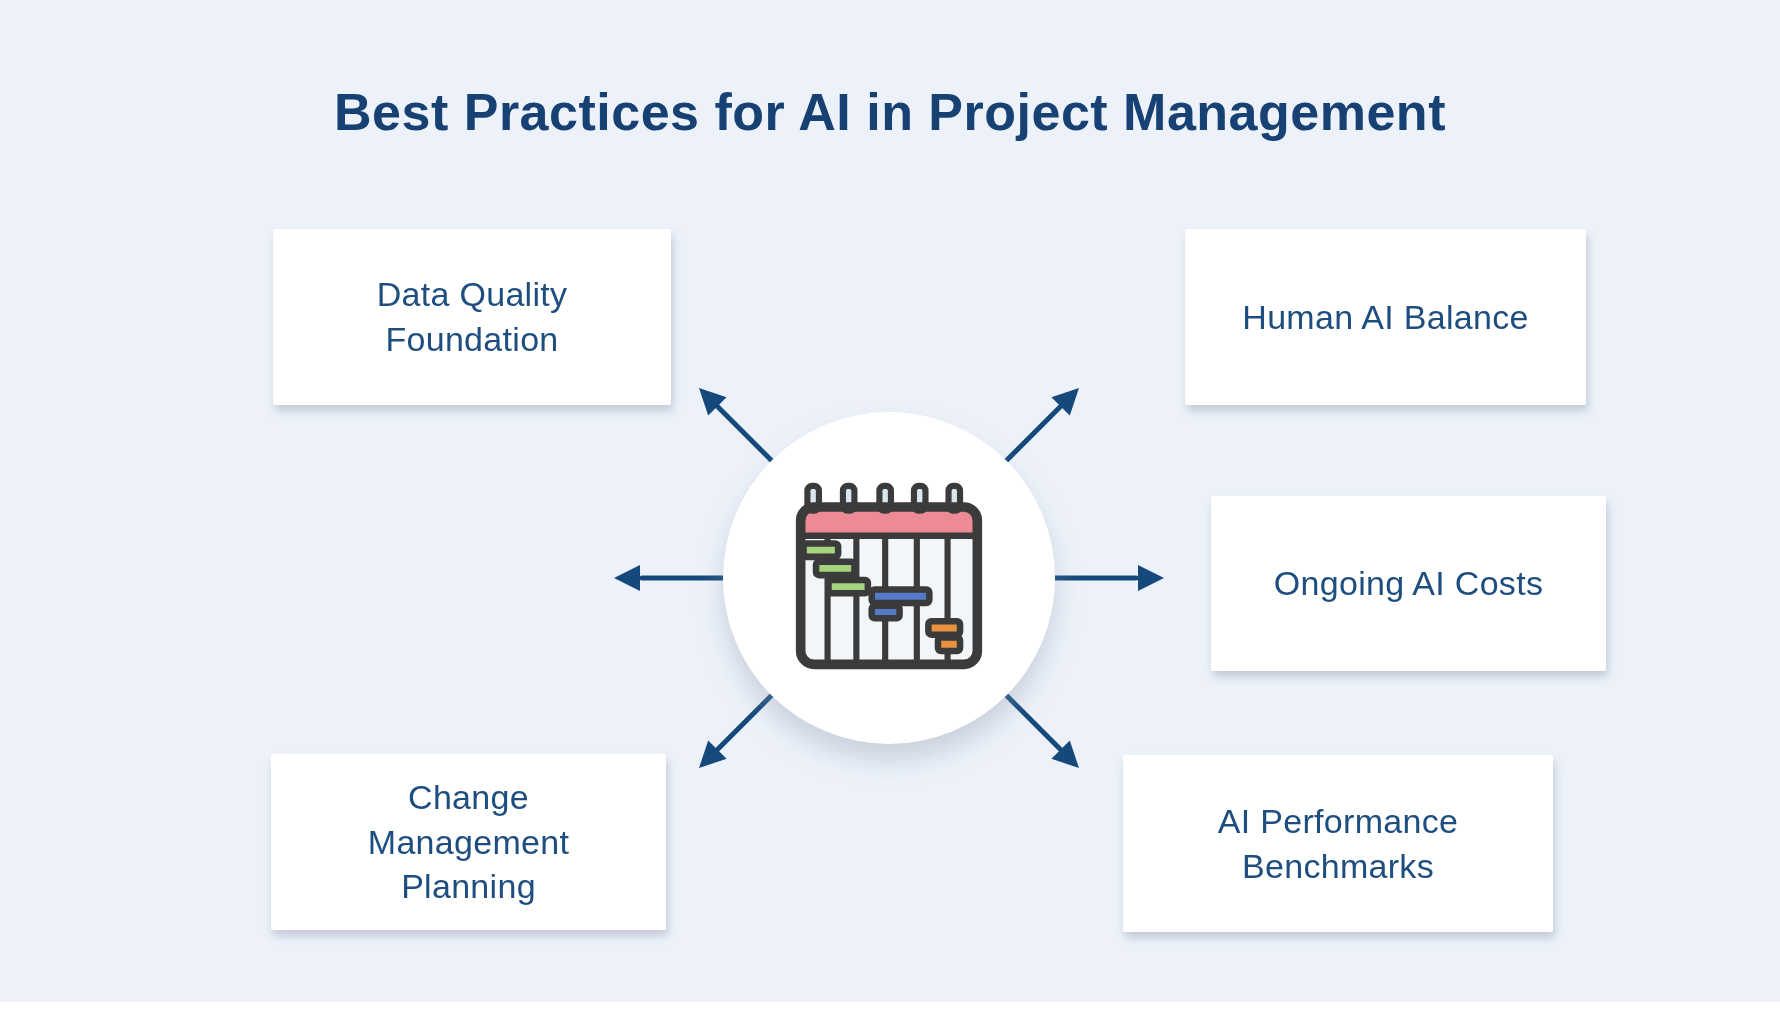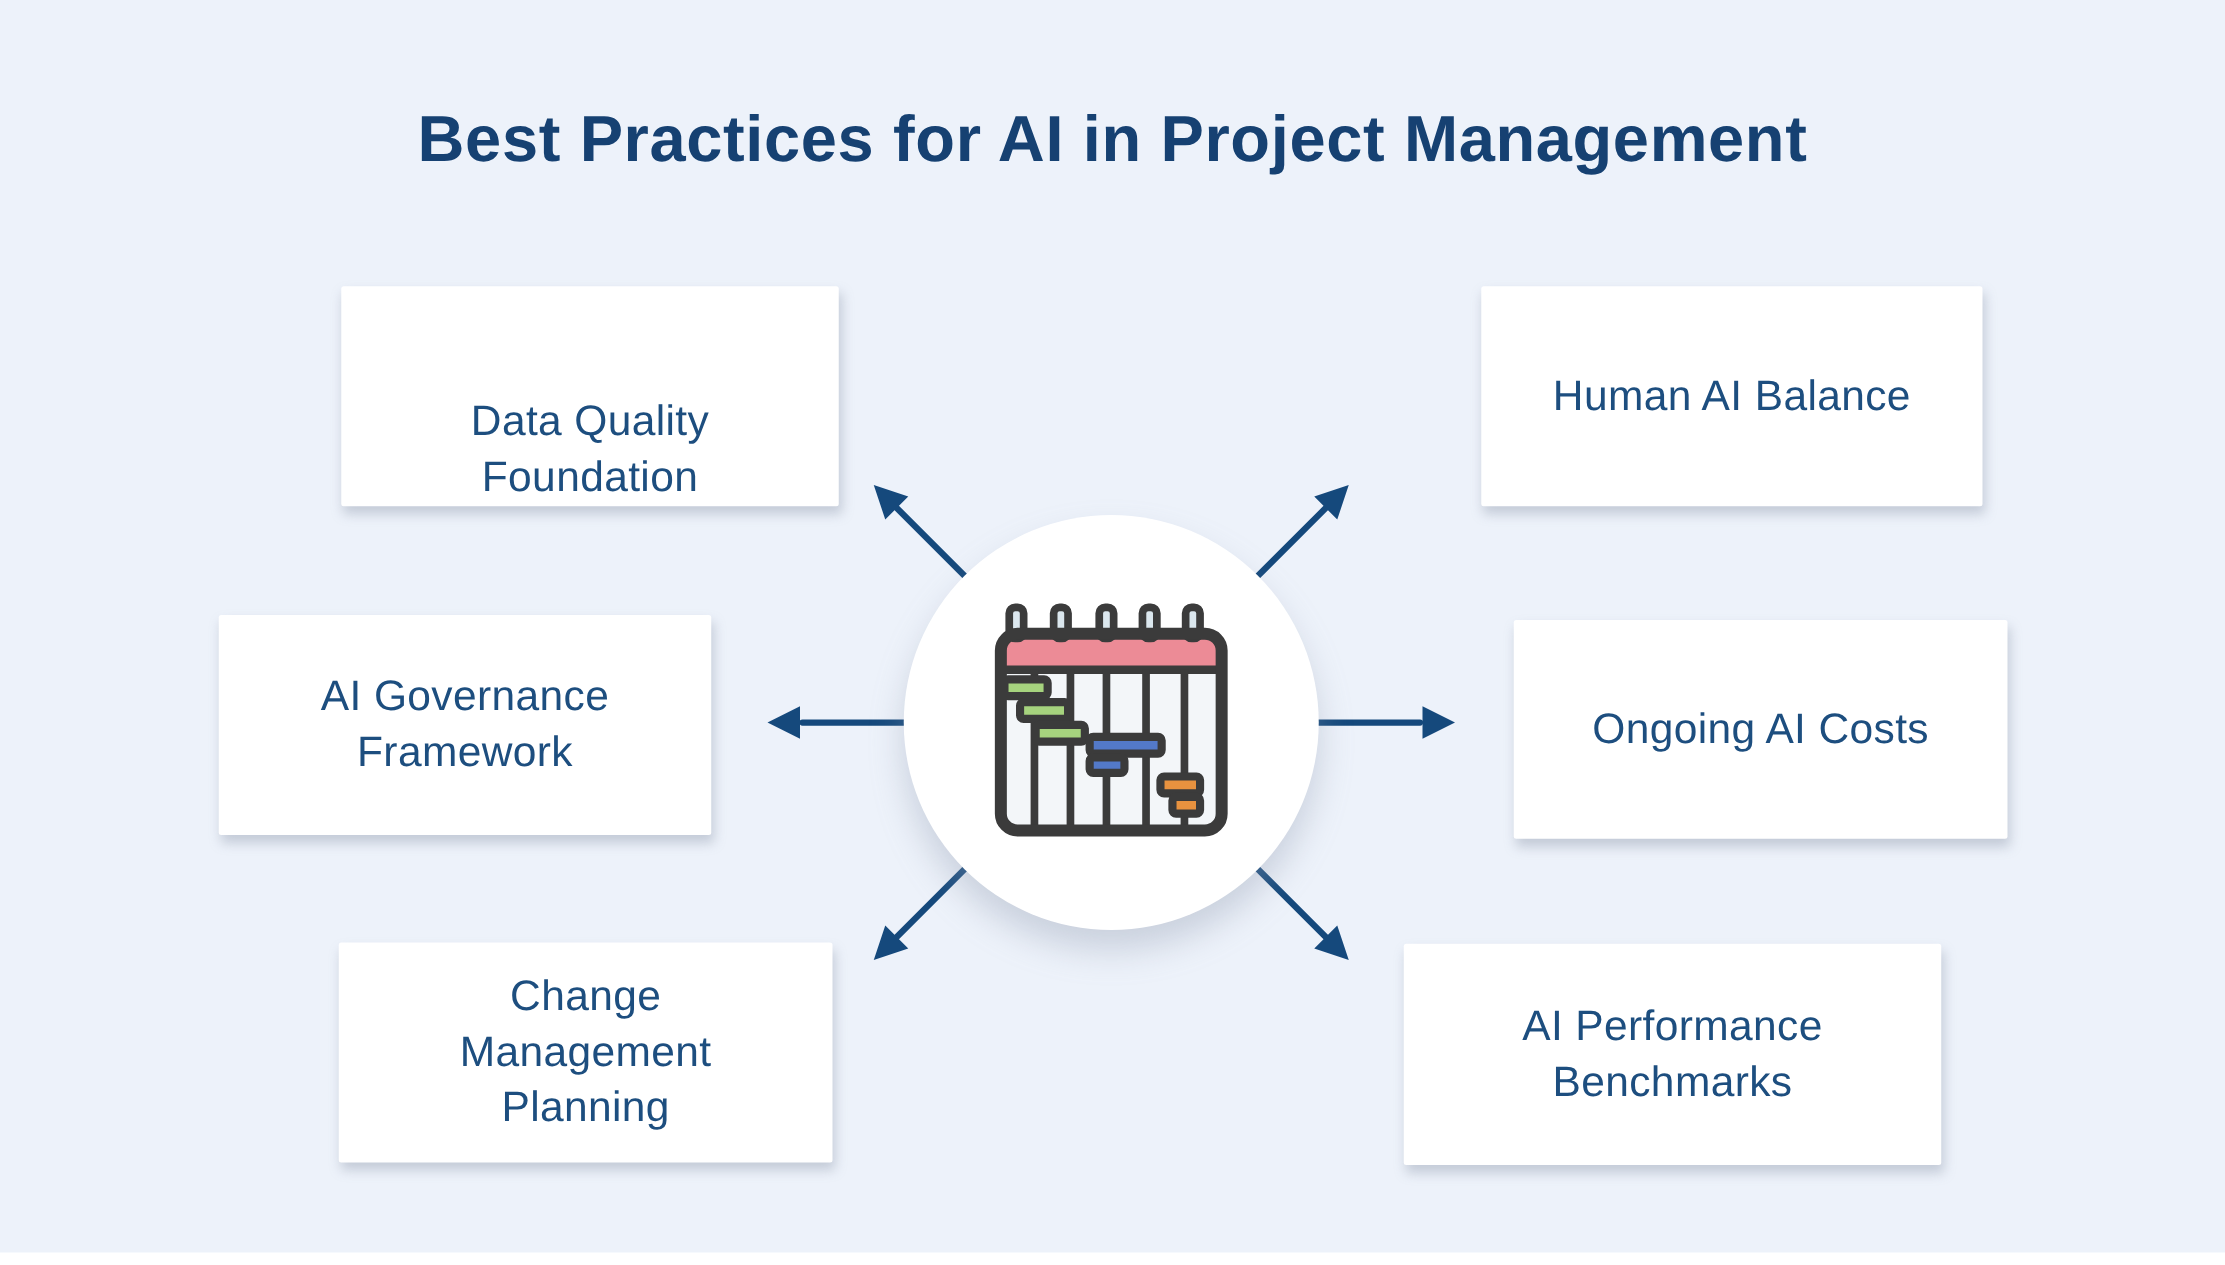--- a/index.html
+++ b/index.html
@@ -59,21 +59,21 @@
     text-align:center;
   }
   .node span{
     font-size:34px;
     font-weight:500;
     line-height:1.32;
     letter-spacing:.3px;
     color:var(--node-text);
     white-space:pre-line;
   }
-  #n-dqf{left:273px;top:229px;width:398px;height:176px;align-items:flex-end;}
+  #n-dqf{left:273px;top:229px;width:398px;height:176px;}
   #n-hab{left:1185px;top:229px;width:401px;height:176px;}
   #n-agf{left:175px;top:492px;width:394px;height:176px;}
   #n-oac{left:1211px;top:496px;width:395px;height:175px;}
   #n-cmp{left:271px;top:754px;width:395px;height:176px;}
   #n-apb{left:1123px;top:755px;width:430px;height:177px;}
   .bottom-strip{
     position:absolute;
     left:0;right:0;bottom:0;
     height:10px;
     background:#ffffff;
@@ -157,24 +157,20 @@
     </svg>
   </div>
 
   <div class="node" id="n-dqf">
     <span>Data Quality
 Foundation</span>
   </div>
   <div class="node" id="n-hab">
     <span>Human AI Balance</span>
   </div>
-  <div class="node" id="n-agf">
-    <span>AI Governance
-Framework</span>
-  </div>
   <div class="node" id="n-cmp">
     <span>Change
 Management
 Planning</span>
   </div>
   <div class="node" id="n-oac">
     <span>Ongoing AI Costs</span>
   </div>
   <div class="node" id="n-apb">
     <span>AI Performance

